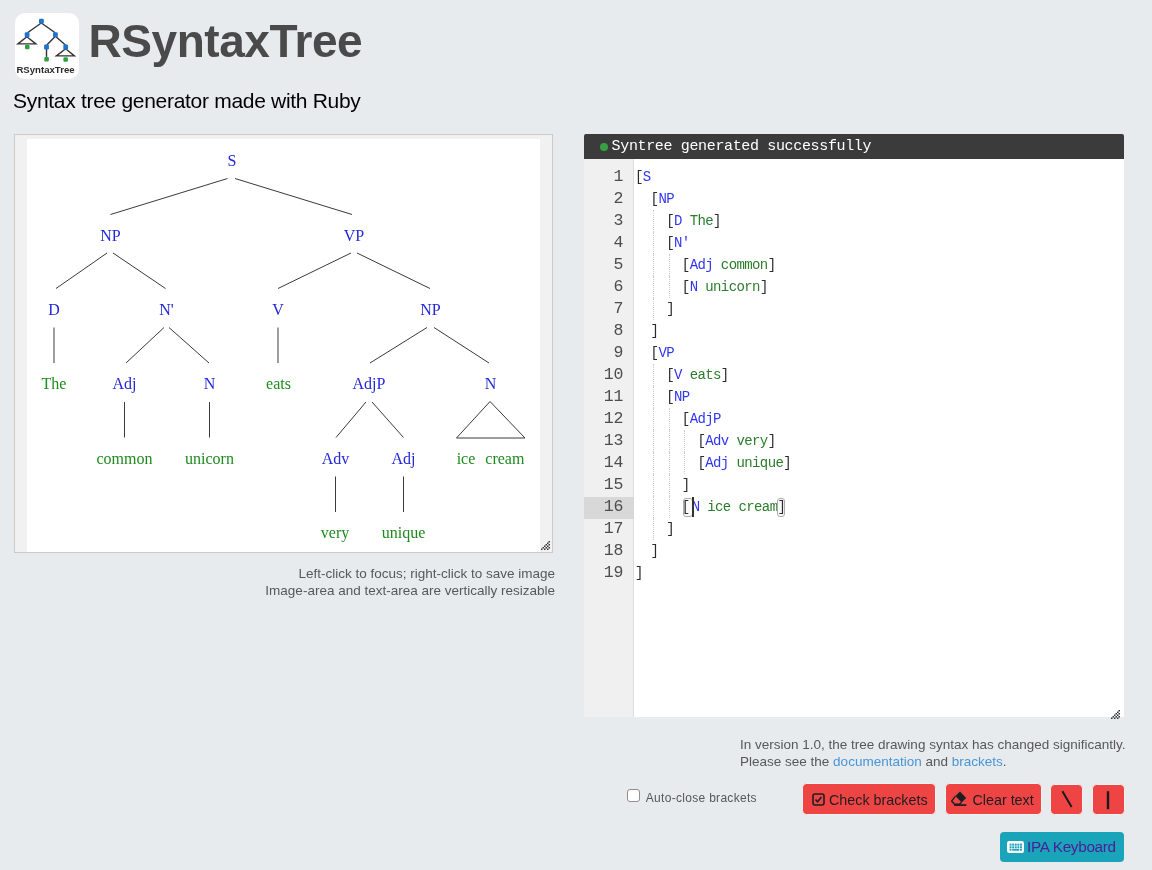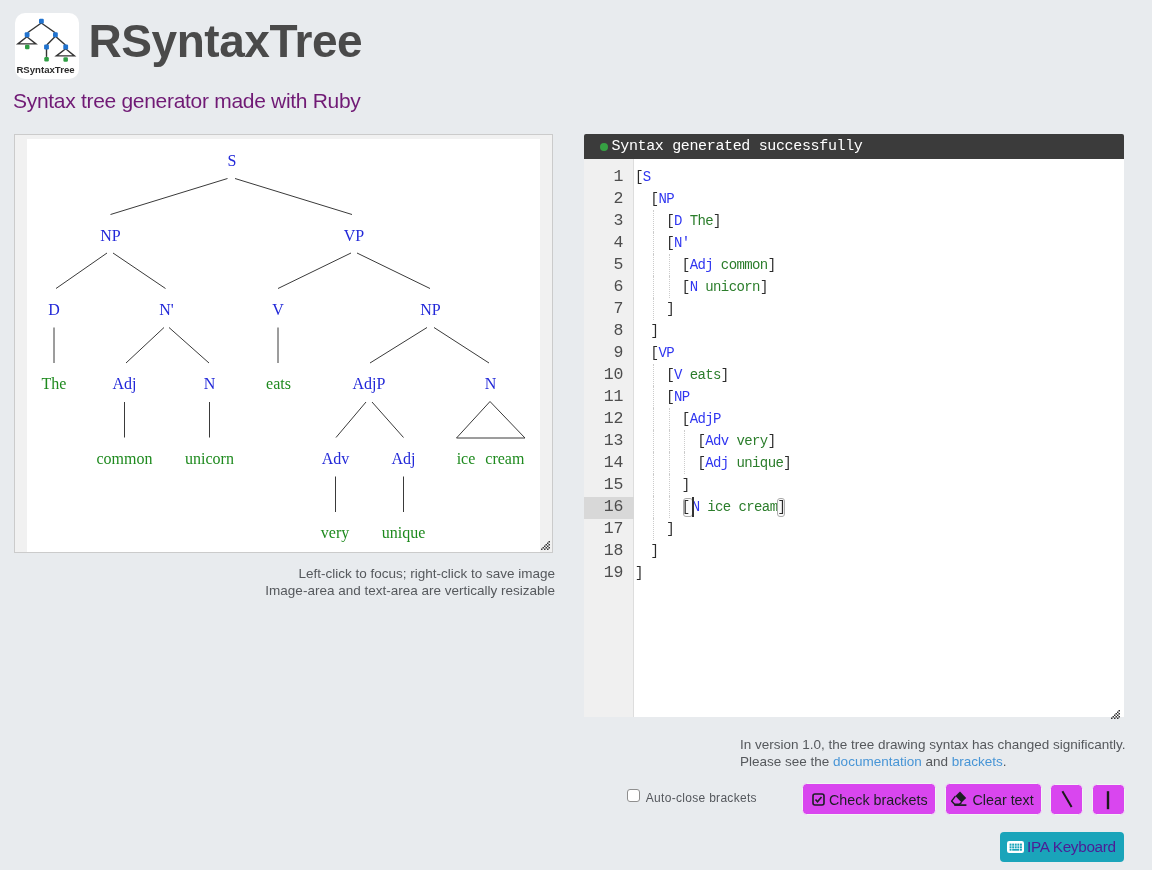--- a/index.html
+++ b/index.html
@@ -1,40 +1,40 @@
 <!DOCTYPE html>
 <html><head>
 <meta charset="utf-8">
 <style>
 html,body{margin:0;padding:0}
 body{width:1152px;height:870px;background:#e8ebee;font-family:"Liberation Sans",sans-serif;position:relative;overflow:hidden}
 .abs{position:absolute}
 #h1{left:88.5px;top:10px;font-size:46px;font-weight:bold;color:#4a4a4a;line-height:62px;letter-spacing:-0.45px}
-#sub{left:13px;top:90px;font-size:21px;color:#701a75;line-height:21px;letter-spacing:-0.3px}
+#sub{left:13px;top:90px;font-size:21px;color:#000000;line-height:21px;letter-spacing:-0.3px}
 #treepanel{left:14px;top:134px;width:537px;height:417px;border:1px solid #cbcbcb;background:#f1f1f1}
 #treewhite{position:absolute;left:12px;top:4px;width:513px;height:413px;background:#fff}
 #hints{left:14px;top:565px;width:541px;text-align:right;font-size:13.5px;line-height:17.3px;color:#55585c}
 #edhead{left:584px;top:134px;width:540px;height:25px;background:#3b3b3b;border-radius:2px 2px 0 0}
 #eddot{left:600px;top:143px;width:7.8px;height:7.8px;border-radius:50%;background:#36a143}
 #edtitle{left:611.6px;top:134px;height:25px;line-height:26px;font-family:"Liberation Mono",monospace;font-size:15px;letter-spacing:-0.35px;color:#fff}
 #edbody{left:584px;top:159px;width:540px;height:558px;background:#fff}
 #gutter{position:absolute;left:0;top:0;width:48.5px;height:558px;background:#f0f0f0;border-right:1px solid #ddd}
 #gutactive{position:absolute;left:0;top:337.5px;width:49.5px;height:22px;background:#d8d8d8}
 #gutnums{position:absolute;left:0;top:7.1px;width:39.5px;text-align:right;font-family:"Liberation Mono",monospace;font-size:16.5px;letter-spacing:0;line-height:22px;color:#4d4d4d}
 #code{position:absolute;left:51px;top:7.3px;margin:0;font-family:"Liberation Mono",monospace;font-size:14px;letter-spacing:-0.6px;line-height:22px;color:#2b2b2b}
 #code .b{color:#3036f0}
 #code .g{color:#2b7d2b}
 .guide{position:absolute;width:0;height:22px;border-left:1px dotted #ccc}
 .bracketbox{position:absolute;width:9.5px;height:17px;border:1px solid #ababab;border-radius:3px;background:rgba(0,0,0,0.02)}
 #cursor{position:absolute;left:108.4px;top:338px;width:1.7px;height:20px;background:#333}
 #notes{right:26.5px;top:736px;font-size:13.5px;line-height:17.4px;color:#55585c}
 #notes a{color:#4795d6;text-decoration:none}
 #cb{left:627px;top:788.5px;width:11px;height:11px;background:#fff;border:1.5px solid #8f8f8f;border-radius:3px}
 #cblabel{left:645.8px;top:789.5px;font-size:12px;line-height:16px;letter-spacing:0.3px;color:#54575c}
-.btn{position:absolute;background:#d946ef;border:1px solid #f2f3f4;border-radius:4.5px;box-sizing:border-box}
+.btn{position:absolute;background:#ef4444;border:1px solid #f2f3f4;border-radius:4.5px;box-sizing:border-box}
 #btn1{left:802px;top:783.3px;width:133.8px;height:31.5px}
 #btn2{left:945px;top:783.3px;width:96.5px;height:31.5px}
 #btn3{left:1049.5px;top:783.5px;width:33px;height:31.2px}
 #btn4{left:1091.5px;top:783.5px;width:33px;height:31.2px}
 .btntext{position:absolute;font-size:14.3px;color:#1b1f23}
 #ipa{left:999.5px;top:832px;width:124px;height:29.5px;background:#1aa4ba;border-radius:4px;color:#fff}
 #ipatext{position:absolute;left:27.5px;top:0;font-size:15.3px;letter-spacing:-0.3px;line-height:30px;color:#4c1d95}
 svg text{font-family:"Liberation Serif",serif;font-size:16px}
 svg .nb{fill:#2228d8}
 svg .ng{fill:#1e8a1e}
@@ -133,21 +133,21 @@
         <rect x="7.5" y="3" width="1.5" height="1.5"></rect>
         <rect x="6" y="1.5" width="1.5" height="1.5"></rect>
         <rect x="7.5" y="0" width="1.5" height="1.5"></rect>
       </g>
     </svg>
 </div>
 <div id="hints" class="abs">Left-click to focus; right-click to save image<br>Image-area and text-area are vertically resizable</div>
 
 <div id="edhead" class="abs"></div>
 <div id="eddot" class="abs"></div>
-<div id="edtitle" class="abs">Syntax generated successfully</div>
+<div id="edtitle" class="abs">Syntree generated successfully</div>
 <div id="edbody" class="abs">
   <div id="gutter"></div>
   <div id="gutactive"></div>
 <div class="guide" style="left:69.1px;top:51.3px"></div>
 <div class="guide" style="left:69.1px;top:73.3px"></div>
 <div class="guide" style="left:69.1px;top:95.3px"></div>
 <div class="guide" style="left:69.1px;top:117.3px"></div>
 <div class="guide" style="left:69.1px;top:139.3px"></div>
 <div class="guide" style="left:69.1px;top:205.3px"></div>
 <div class="guide" style="left:69.1px;top:227.3px"></div>

